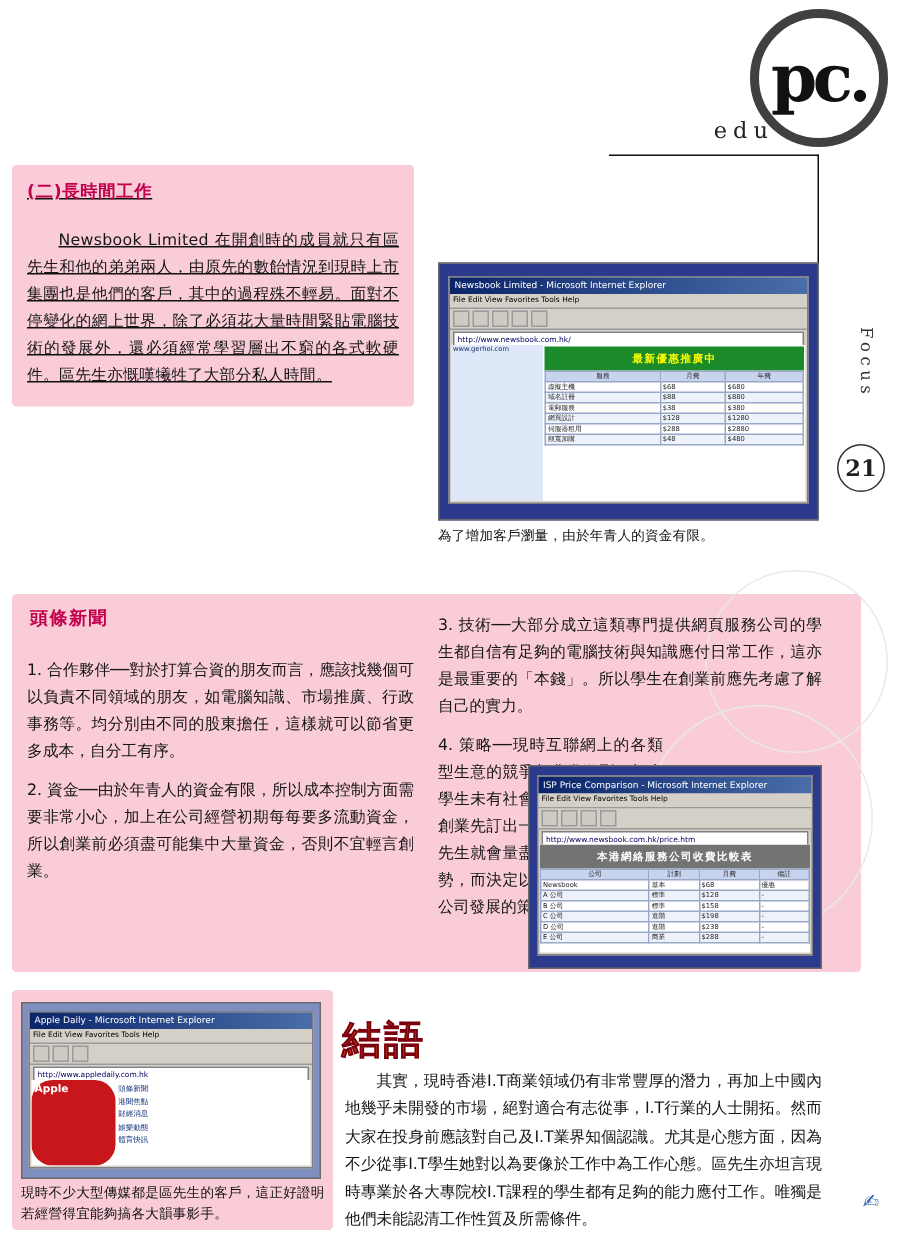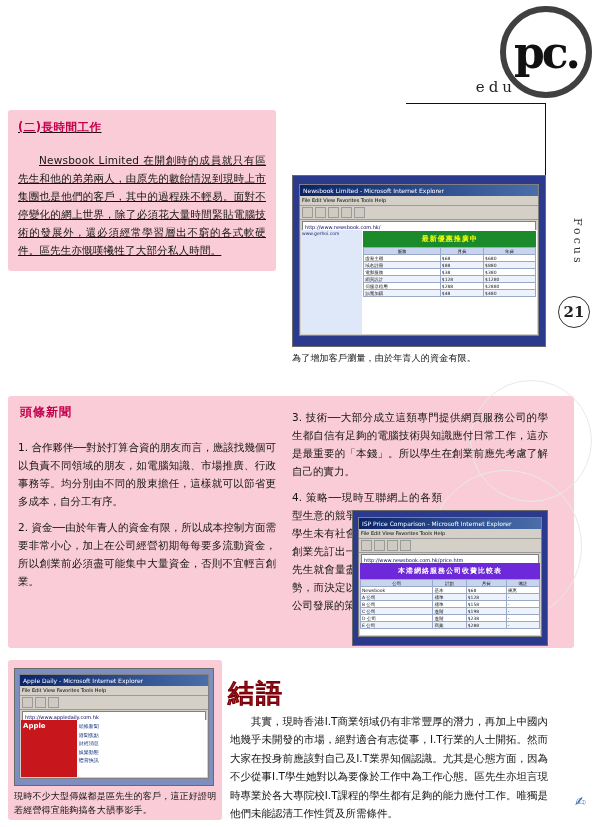--- a/index.html
+++ b/index.html
@@ -454,21 +454,21 @@
       <div class="win-title">ISP Price Comparison - Microsoft Internet Explorer</div>
       <div class="win-menu">File  Edit  View  Favorites  Tools  Help</div>
       <div class="win-toolbar">
         <div class="tb-btn"></div>
         <div class="tb-btn"></div>
         <div class="tb-btn"></div>
         <div class="tb-btn"></div>
       </div>
       <div class="win-addr">http://www.newsbook.com.hk/price.htm</div>
       <div class="win-body" style="top:45px;">
-        <div class="banner" style="background:#6d28d9;color:#ffffff;">本港網絡服務公司收費比較表</div>
+        <div class="banner" style="background:#737373;color:#ffffff;">本港網絡服務公司收費比較表</div>
         <table class="mini-table">
           <tbody>
               <tr>
             <th>公司</th>
             <th>計劃</th>
             <th>月費</th>
             <th>備註</th>
           </tr>
           <tr>
             <td>Newsbook</td>
@@ -518,21 +518,21 @@
       <div class="win-title">Apple Daily - Microsoft Internet Explorer</div>
       <div class="win-menu">File  Edit  View  Favorites  Tools  Help</div>
       <div class="win-toolbar">
         <div class="tb-btn"></div>
         <div class="tb-btn"></div>
         <div class="tb-btn"></div>
       </div>
       <div class="win-addr">http://www.appledaily.com.hk</div>
       <div class="win-body" style="top:45px;">
         <div style="display:flex;height:100%;">
-          <div style="width:30%;background:#c8161d;color:#fff;font-size:7px;font-weight:bold;padding:2px;box-sizing:border-box;">Apple</div>
+          <div style="width:30%;background:#c8161d;color:#fff;font-size:7px;font-weight:bold;padding:2px;box-sizing:border-box;border-radius:14px;">Apple</div>
           <div style="flex:1;padding:2px;font-size:5px;line-height:1.7;color:#10307a;">
             <div>頭條新聞</div>
             <div>港聞焦點</div>
             <div>財經消息</div>
             <div>娛樂動態</div>
             <div>體育快訊</div>
           </div>
         </div>
       </div>
     </div>

